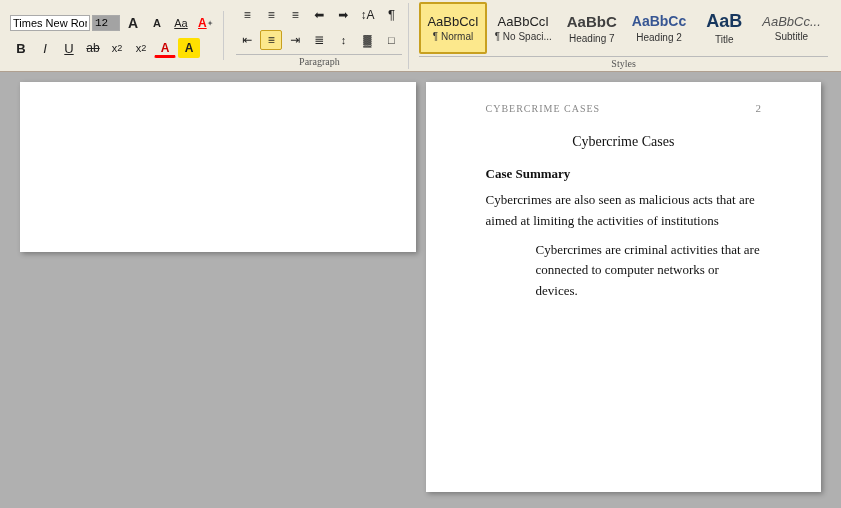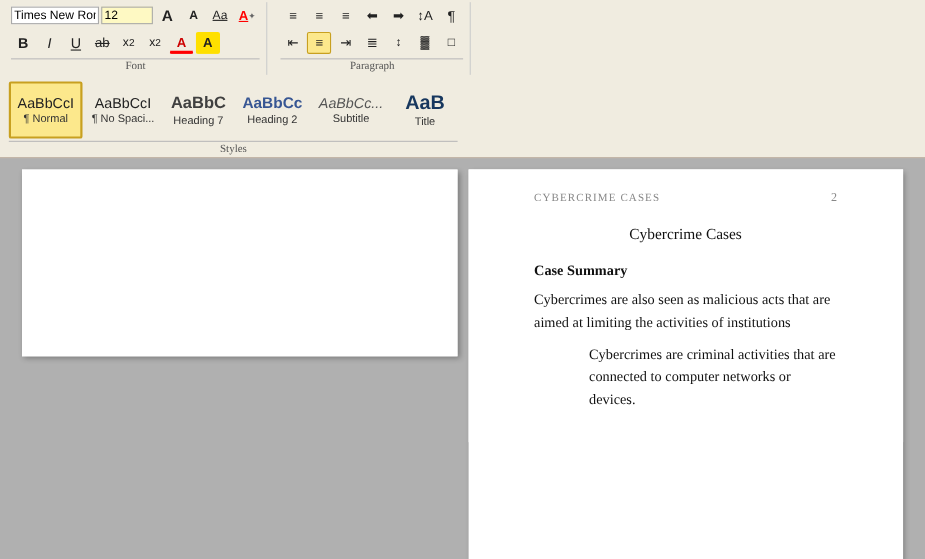--- a/index.html
+++ b/index.html
@@ -59,25 +59,26 @@
       min-height: 20px;
     }
 
     .tb-btn-active {
       background: #fce88c;
       border: 1px solid #c8a020;
       border-radius: 2px;
     }
 
     .font-size-box {
-      width: 47px;
+      width: 28px;
       font-size: 11px;
       border: 1px solid #aaa;
       padding: 1px 2px;
-      background: #fef9c3;
+      background: #a3a3a3;
+      font-family: Liberation Mono, monospace;
     }
 
     .font-name-box {
       width: 80px;
       font-size: 11px;
       border: 1px solid #aaa;
       padding: 1px 2px;
       background: white;
     }
 
@@ -229,21 +230,20 @@
     <div class="toolbar-row" style="margin-top:3px;">
       <button class="tb-btn" style="font-weight:bold; font-size:13px;">B</button>
       <button class="tb-btn" style="font-style:italic; font-size:13px;">I</button>
       <button class="tb-btn" style="text-decoration:underline; font-size:13px;">U</button>
       <button class="tb-btn" style="text-decoration:line-through; font-size:12px;">ab</button>
       <button class="tb-btn" style="font-size:11px;">x<sub>2</sub></button>
       <button class="tb-btn" style="font-size:11px;">x<sup>2</sup></button>
       <button class="tb-btn" style="font-size:12px; color:#c00; font-weight:bold; border-bottom: 3px solid red; padding-bottom:0;">A</button>
       <button class="tb-btn highlight-yellow" style="font-size:12px; font-weight:bold; padding:1px 3px;">A</button>
     </div>
-    <div class="tb-section-label">Font</div>
   </div>
 
   <div class="font-group">
     <div class="toolbar-row">
       <button class="tb-btn" style="font-size:12px;">≡</button>
       <button class="tb-btn" style="font-size:12px;">≡</button>
       <button class="tb-btn" style="font-size:12px;">≡</button>
       <button class="tb-btn" style="font-size:12px;">⬅</button>
       <button class="tb-btn" style="font-size:12px;">➡</button>
       <button class="tb-btn" style="font-size:12px;">↕A</button>
@@ -278,27 +278,27 @@
         <span class="style-preview style-preview-h1">AaBbC</span>
         <span style="font-size:10px; color:#333; margin-top:2px;">Heading 7</span>
       </button>
 
       <button class="style-btn">
         <span class="style-preview style-preview-h2">AaBbCc</span>
         <span style="font-size:10px; color:#333; margin-top:2px;">Heading 2</span>
       </button>
 
       <button class="style-btn">
+        <span class="style-preview style-preview-title">AaB</span>
+        <span style="font-size:10px; color:#333; margin-top:2px;">Title</span>
+      </button>
+
+      <button class="style-btn">
         <span class="style-preview style-preview-subtitle">AaBbCc...</span>
         <span style="font-size:10px; color:#333; margin-top:2px;">Subtitle</span>
-      </button>
-
-      <button class="style-btn">
-        <span class="style-preview style-preview-title">AaB</span>
-        <span style="font-size:10px; color:#333; margin-top:2px;">Title</span>
       </button>
     </div>
     <div class="tb-section-label" style="border-top:1px solid #bbb; padding-top:1px; font-size:10px; color:#555;">Styles</div>
   </div>
 </div>
 
 <div class="doc-area">
 
   <div class="page" style="height: 170px; overflow:hidden;">
     <div class="page-top"></div>

